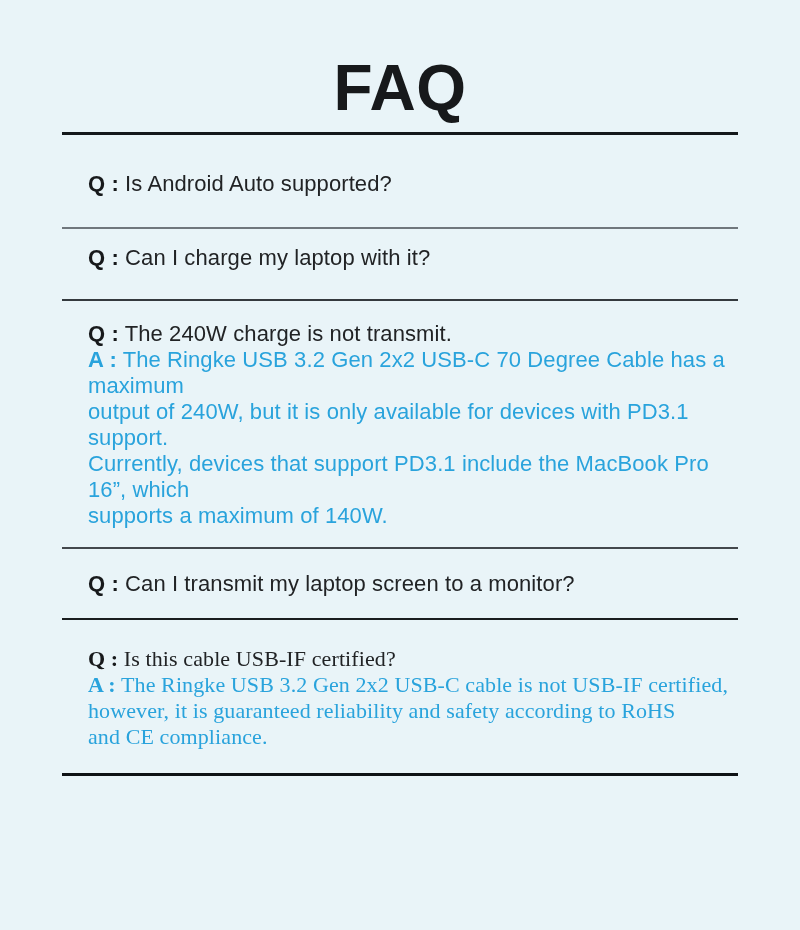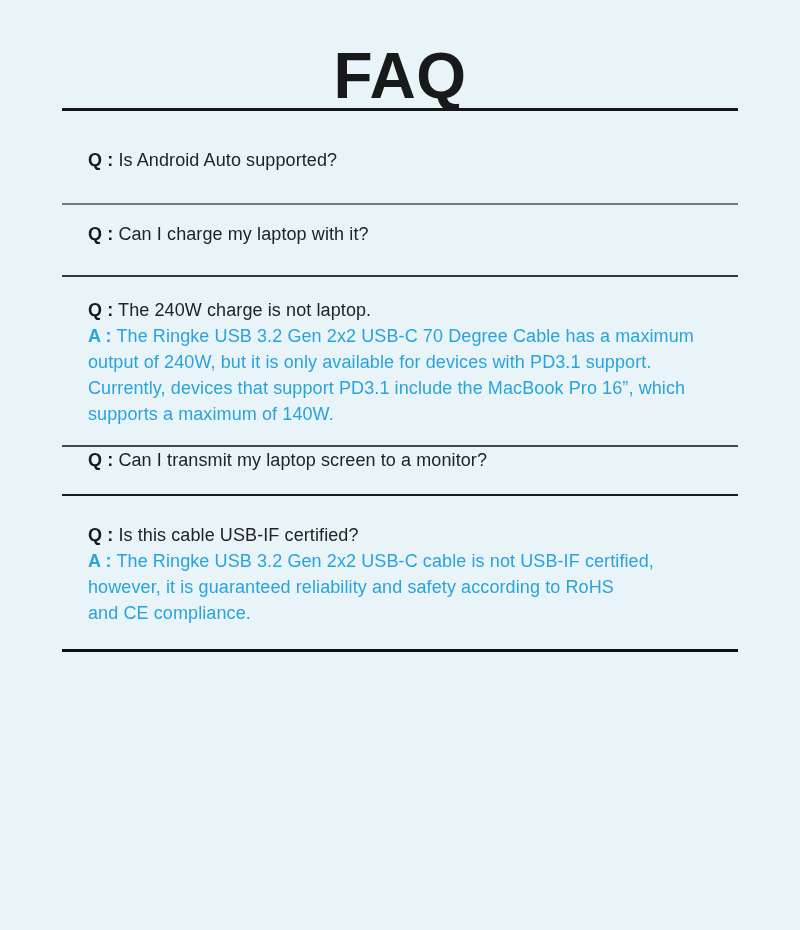--- a/index.html
+++ b/index.html
@@ -13,21 +13,21 @@
     font-family: "Liberation Sans", sans-serif;
     overflow: hidden;
   }
   .page {
     width: 800px;
     height: 930px;
     box-sizing: border-box;
     padding: 0 62px;
   }
   .title {
-    margin: 0;
+    margin: 12px;
     padding-top: 44px;
     height: 64px;
     line-height: 64px;
     text-align: center;
     font-size: 64px;
     font-weight: 900;
     letter-spacing: 0.5px;
     color: #17191b;
   }
   hr.rule {
@@ -42,26 +42,26 @@
   .rule-5      { height: 2px; background: #191d1f; }
   .rule-bottom { height: 3px; background: #0e1215; }
 
   .faq-item {
     padding-left: 26px;
     padding-right: 4px;
   }
   .s1 { padding-top: 36px; padding-bottom: 30px; }
   .s2 { padding-top: 16px; padding-bottom: 28px; }
   .s3 { padding-top: 20px; padding-bottom: 18px; }
-  .s4 { padding-bottom: 21px; }
-  .s5 { padding-top: 26px; padding-bottom: 23px; }
+  .s4 { padding-top: 22px; padding-bottom: 21px; }
+  .s5 { padding-top: 26px; padding-bottom: 23px; font-family: Liberation Serif, serif; }
 
   .q, .a {
     margin: 0;
-    font-size: 18px;
+    font-size: 22px;
     line-height: 26px;
     letter-spacing: 0.1px;
   }
   .q { color: #212325; }
   .a { color: #29a3dc; }
   .qp { font-weight: 700; color: #17191b; }
   .ap { font-weight: 700; color: #29a3dc; }
   .qtext, .atext { white-space: pre-line; }
 </style>
 </head>
@@ -79,21 +79,21 @@
 
   <hr class="rule rule-2">
 
   <section class="faq-item s2">
     <p class="q"><span class="qp">Q :</span> <span class="qtext">Can I charge my laptop with it?</span></p>
   </section>
 
   <hr class="rule rule-3">
 
   <section class="faq-item s3">
-    <p class="q"><span class="qp">Q :</span> <span class="qtext">The 240W charge is not laptop.</span></p>
+    <p class="q"><span class="qp">Q :</span> <span class="qtext">The 240W charge is not transmit.</span></p>
     <p class="a"><span class="ap">A :</span> <span class="atext">The Ringke USB 3.2 Gen 2x2 USB-C 70 Degree Cable has a maximum
 output of 240W, but it is only available for devices with PD3.1 support.
 Currently, devices that support PD3.1 include the MacBook Pro 16”, which
 supports a maximum of 140W.</span></p>
   </section>
 
   <hr class="rule rule-4">
 
   <section class="faq-item s4">
     <p class="q"><span class="qp">Q :</span> <span class="qtext">Can I transmit my laptop screen to a monitor?</span></p>

